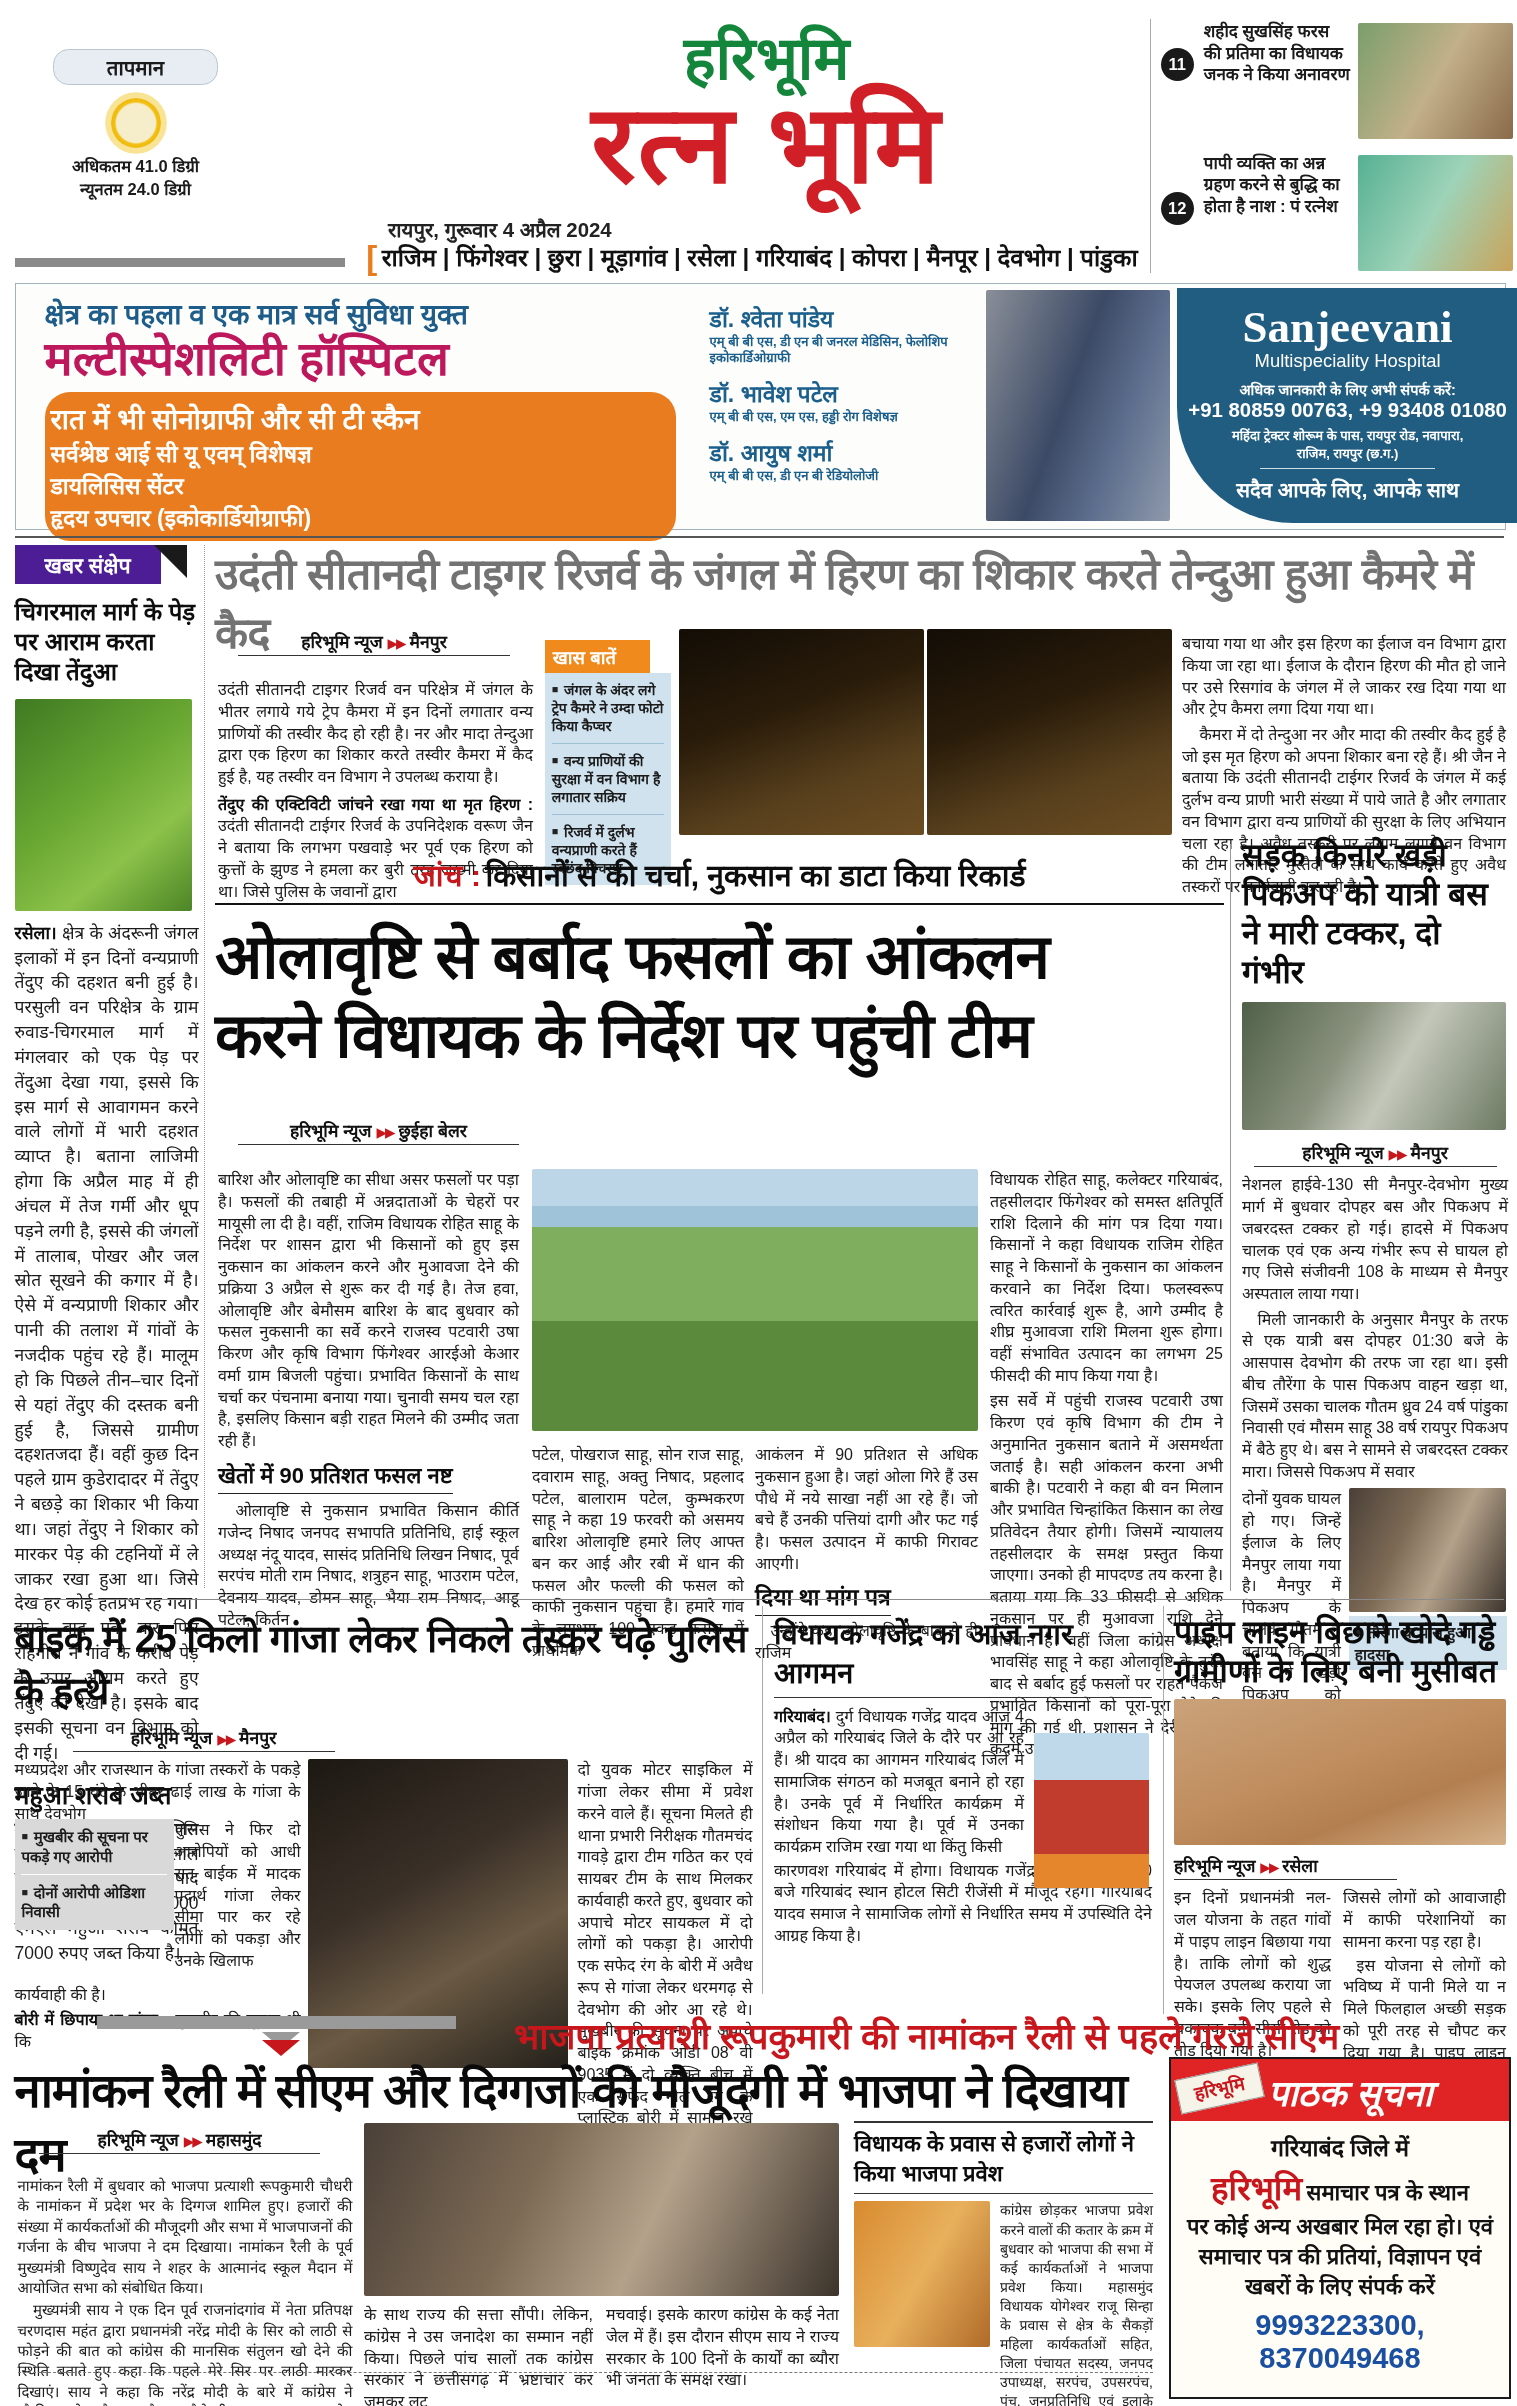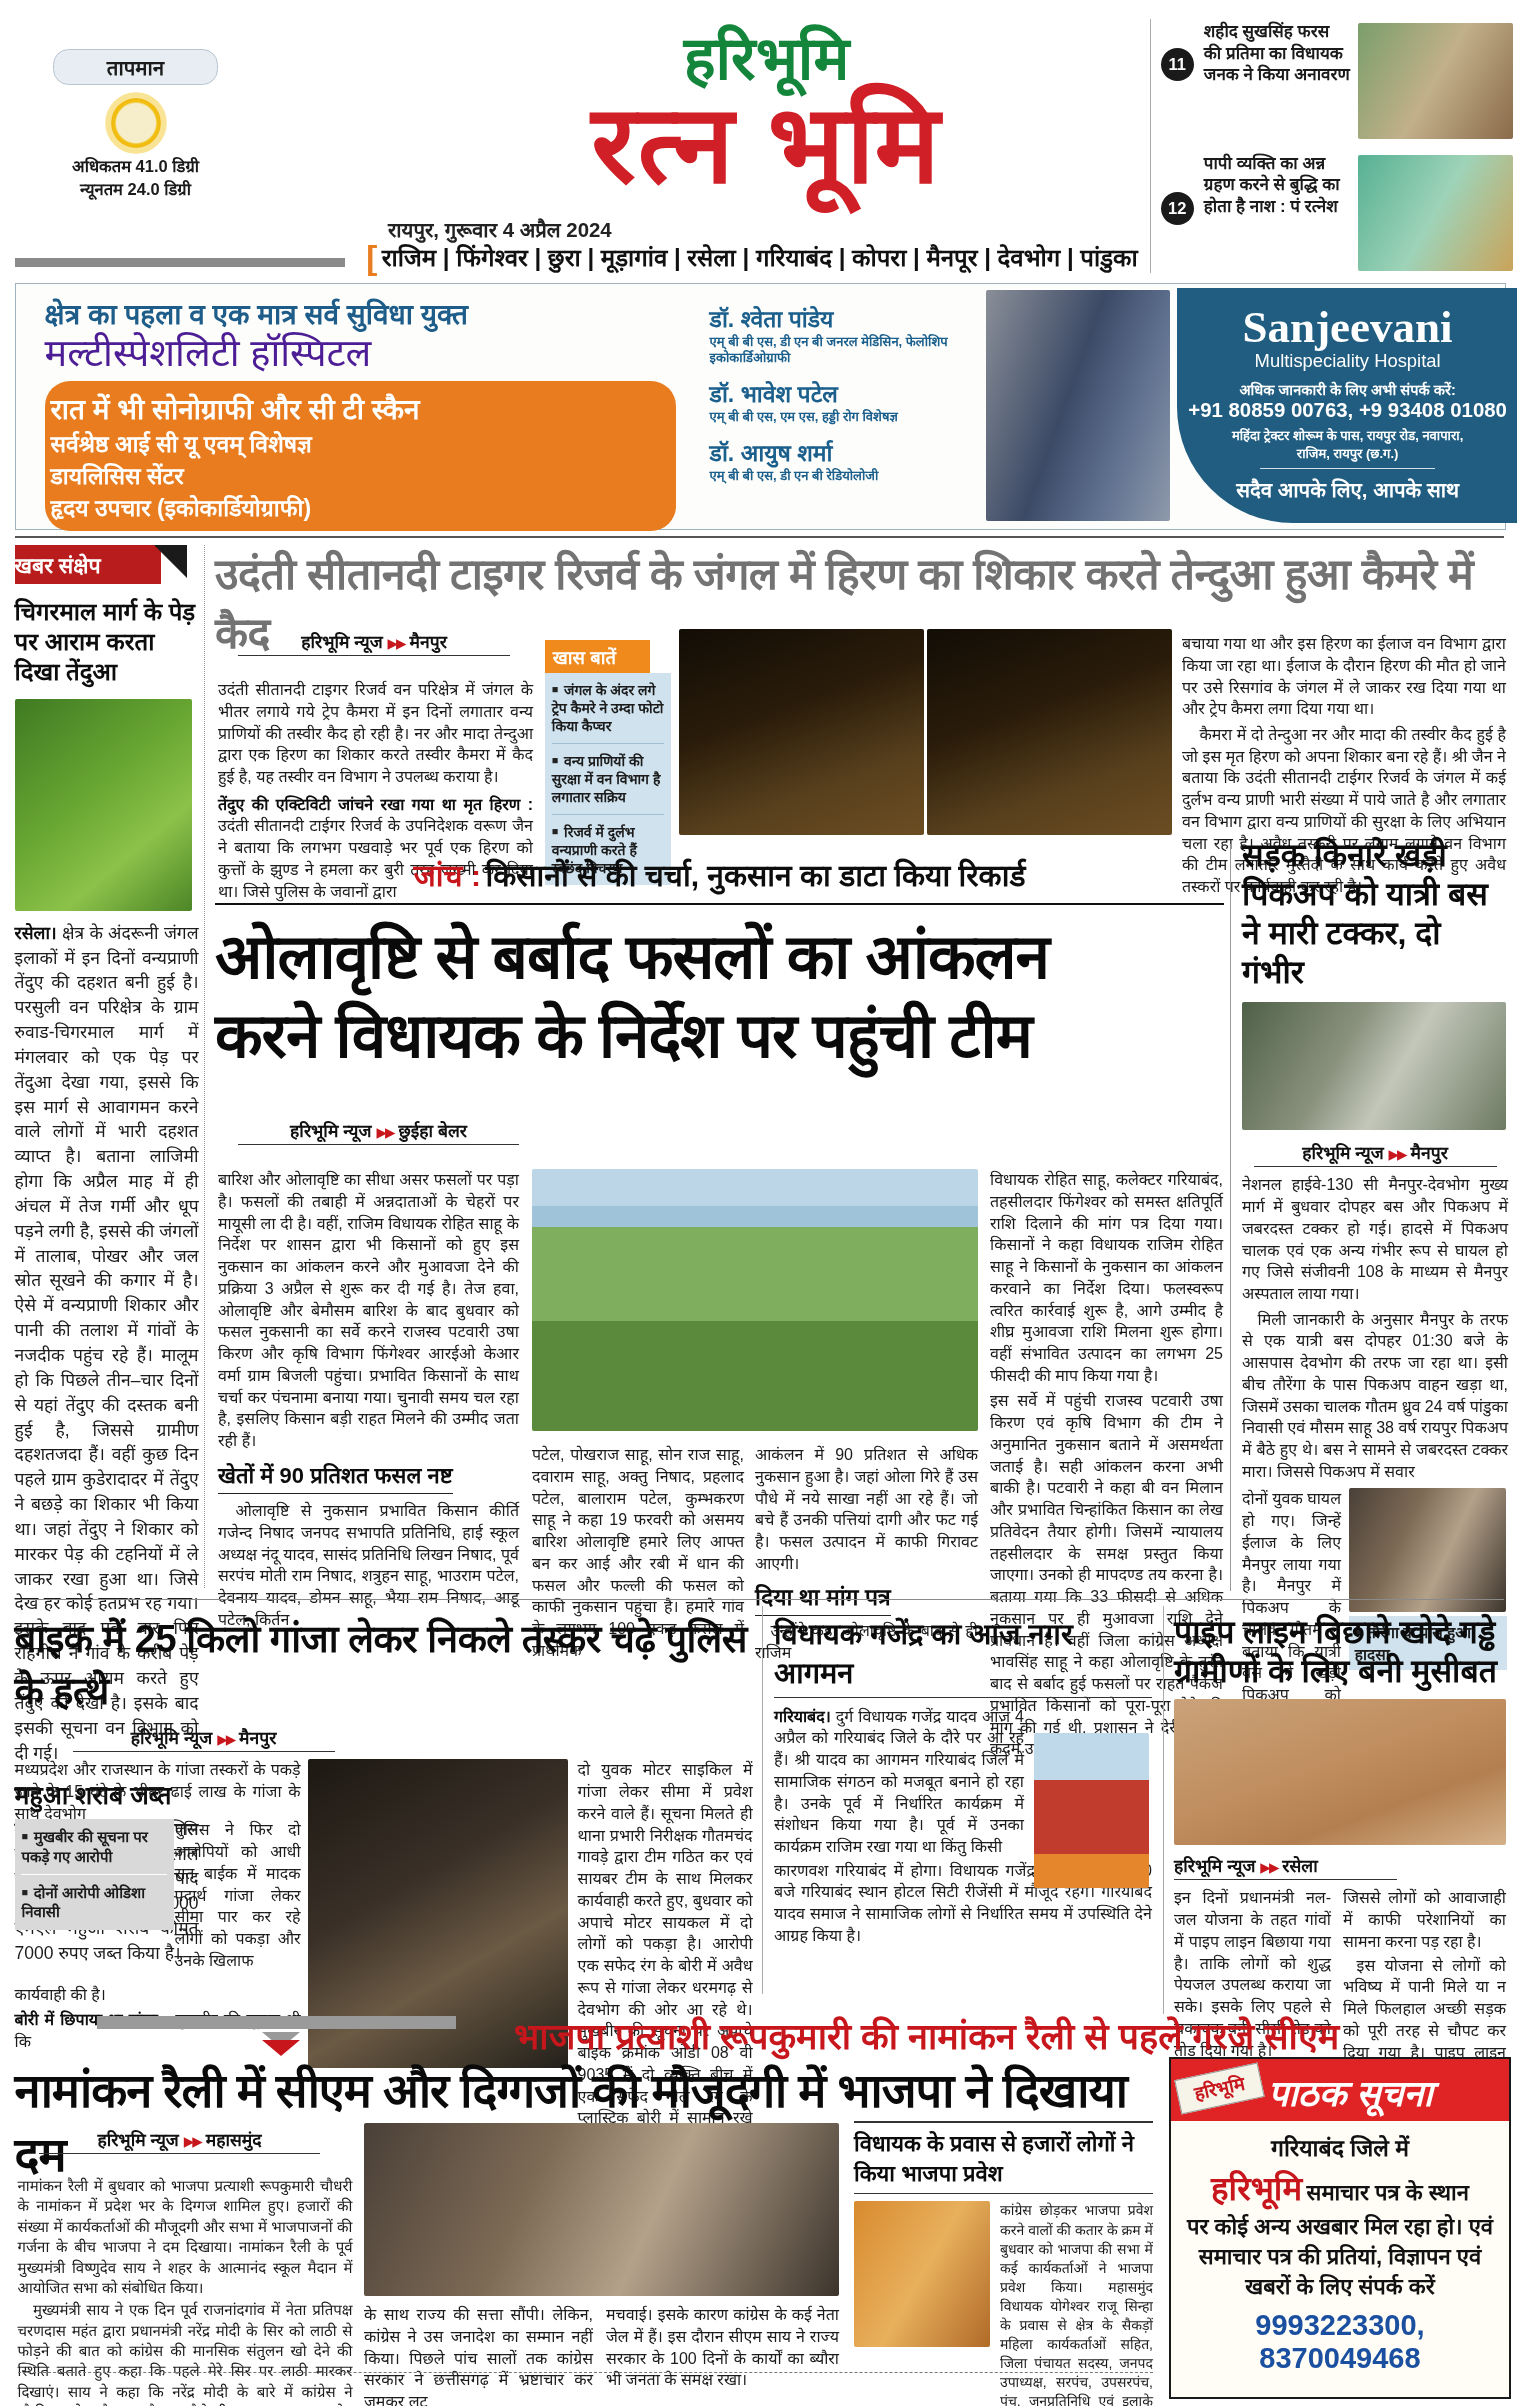--- a/index.html
+++ b/index.html
@@ -67,21 +67,21 @@
     <div style="position:relative;height:124px;margin-top:7.8px;">
       <div style="position:absolute;left:1.9px;top:41px;width:33px;height:33px;border-radius:50%;background:#1a1a1a;color:#fff;font-weight:bold;font-size:16.5px;text-align:center;line-height:33px;">12</div>
       <div style="position:absolute;left:45px;top:1.9px;width:147px;font-weight:bold;font-size:17px;line-height:1.25;">पापी व्यक्ति का अन्न ग्रहण करने से बुद्धि का होता है नाश : पं रत्नेश</div>
       <div class="photo ph-crowd2" style="left:199px;top:3.9px;width:155px;height:116px;"></div>
     </div>
   </div>
 
   <div class="abs" style="left:14.6px;top:283px;width:1489px;height:245px;border:1px solid #9fb2c0;background:#fdfdfb;">
     <div style="position:absolute;left:29px;top:9.7px;width:631px;text-align:left;">
       <div style="color:#1e5d8a;font-weight:bold;font-size:28px;">क्षेत्र का पहला व एक मात्र सर्व सुविधा युक्त</div>
-      <div style="color:#4c1d95;font-weight:normal;font-size:38px;line-height:1.15;">मल्टीस्पेशलिटी हॉस्पिटल</div>
+      <div style="color:#be185d;font-weight:bold;font-size:47px;line-height:1.15;">मल्टीस्पेशलिटी हॉस्पिटल</div>
       <div style="margin-top:5.8px;background:#e87c1e;border-radius:25px;color:#fff;font-weight:bold;padding:7.8px 5.8px;">
         <div style="font-size:28px;">रात में भी सोनोग्राफी और सी टी स्कैन</div>
         <div style="font-size:23px;">सर्वश्रेष्ठ आई सी यू एवम् विशेषज्ञ</div>
         <div style="font-size:23px;">डायलिसिस सेंटर</div>
         <div style="font-size:23px;">हृदय उपचार (इकोकार्डियोग्राफी)</div>
       </div>
     </div>
     <div style="position:absolute;left:694px;top:17.5px;width:272px;color:#1b5f8c;">
       <div>
         <div style="font-weight:bold;font-size:23px;">डॉ. श्वेता पांडेय</div>
@@ -106,21 +106,21 @@
       <div style="font-size:13px;font-weight:bold;">राजिम, रायपुर (छ.ग.)</div>
       <div style="width:175px;margin:5.8px auto;border-top:1px solid #cfe0ea;"></div>
       <div style="font-size:20.4px;font-weight:bold;">सदैव आपके लिए, आपके साथ</div>
     </div>
   </div>
 
   <div class="abs hrule" style="left:14.6px;top:536px;width:1489px;height:1.9px;background:#555;"></div>
 
   <div class="abs" style="left:14.6px;top:545px;width:184px;height:1043px;border-right:1.9px dotted #999;padding-right:5.8px;">
     <div style="position:relative;width:155px;">
-      <div style="background:#b91c1c;color:#fff;font-weight:bold;font-size:21.3px;text-align:left;padding:4.9px 0;width:146px;">खबर संक्षेप</div>
+      <div style="background:#4c1d95;color:#fff;font-weight:bold;font-size:21.3px;text-align:center;padding:4.9px 0;width:146px;">खबर संक्षेप</div>
       <div style="position:absolute;right:-17.5px;top:0;width:0;height:0;border-top:33px solid #1a1a1a;border-left:33px solid transparent;"></div>
     </div>
     <div style="font-weight:bold;font-size:24px;line-height:1.25;margin-top:13.6px;color:#0d0d0d;">चिगरमाल मार्ग के पेड़ पर आराम करता दिखा तेंदुआ</div>
     <div class="photo ph-leaf" style="position:relative;left:0;width:177px;height:212px;margin-top:11.6px;"></div>
     <div class="body-lg" style="margin-top:9.7px;">
       <span class="hlblack">रसेला।</span>
       <span>क्षेत्र के अंदरूनी जंगल इलाकों में इन दिनों वन्यप्राणी तेंदुए की दहशत बनी हुई है। परसुली वन परिक्षेत्र के ग्राम रुवाड-चिगरमाल मार्ग में मंगलवार को एक पेड़ पर तेंदुआ देखा गया, इससे कि इस मार्ग से आवागमन करने वाले लोगों में भारी दहशत व्याप्त है। बताना लाजिमी होगा कि अप्रैल माह में ही अंचल में तेज गर्मी और धूप पड़ने लगी है, इससे की जंगलों में तालाब, पोखर और जल स्रोत सूखने की कगार में है। ऐसे में वन्यप्राणी शिकार और पानी की तलाश में गांवों के नजदीक पहुंच रहे हैं। मालूम हो कि पिछले तीन–चार दिनों से यहां तेंदुए की दस्तक बनी हुई है, जिससे ग्रामीण दहशतजदा हैं। वहीं कुछ दिन पहले ग्राम कुडेरादादर में तेंदुए ने बछड़े का शिकार भी किया था।</span>
       <span>जहां तेंदुए ने शिकार को मारकर पेड़ की टहनियों में ले जाकर रखा हुआ था। जिसे देख हर कोई हतप्रभ रह गया। इसके बाद एक बार फिर राहगीरों ने गांव के करीब पेड़ के ऊपर आराम करते हुए तेंदुए को देखा है। इसके बाद इसकी सूचना वन विभाग को दी गई।</span>
     </div>
     <div style="font-weight:bold;font-size:25px;margin-top:11.6px;color:#0d0d0d;">महुआ शराब जब्त</div>

